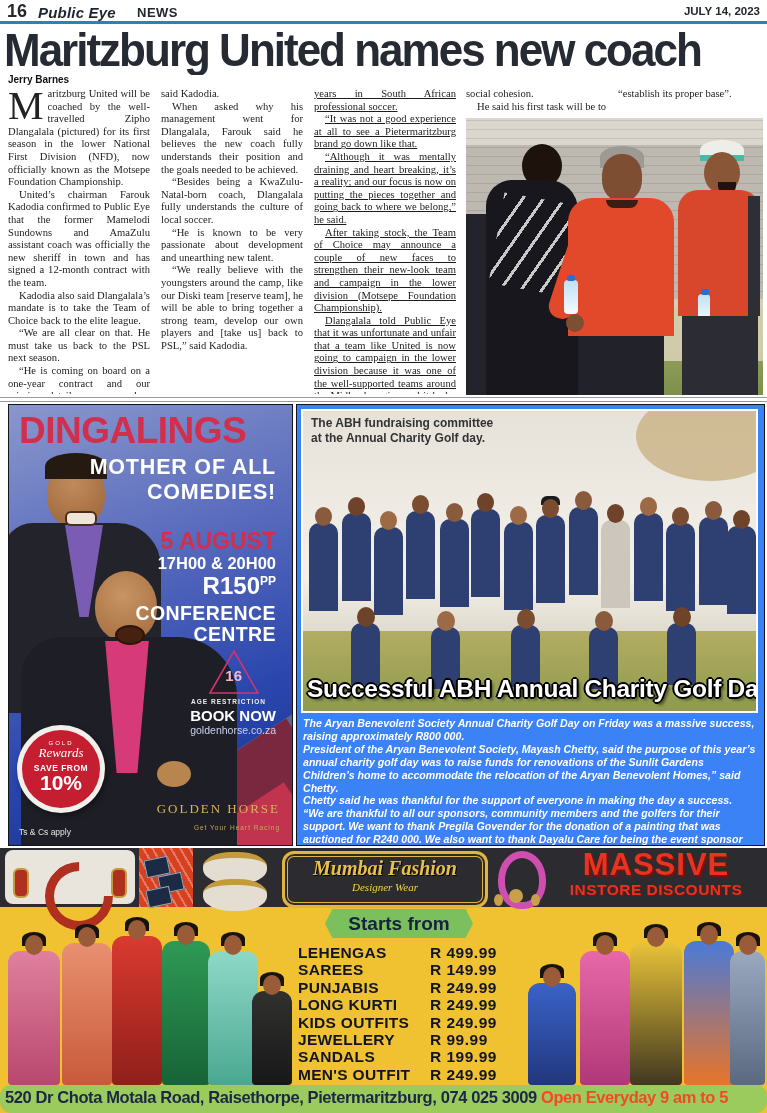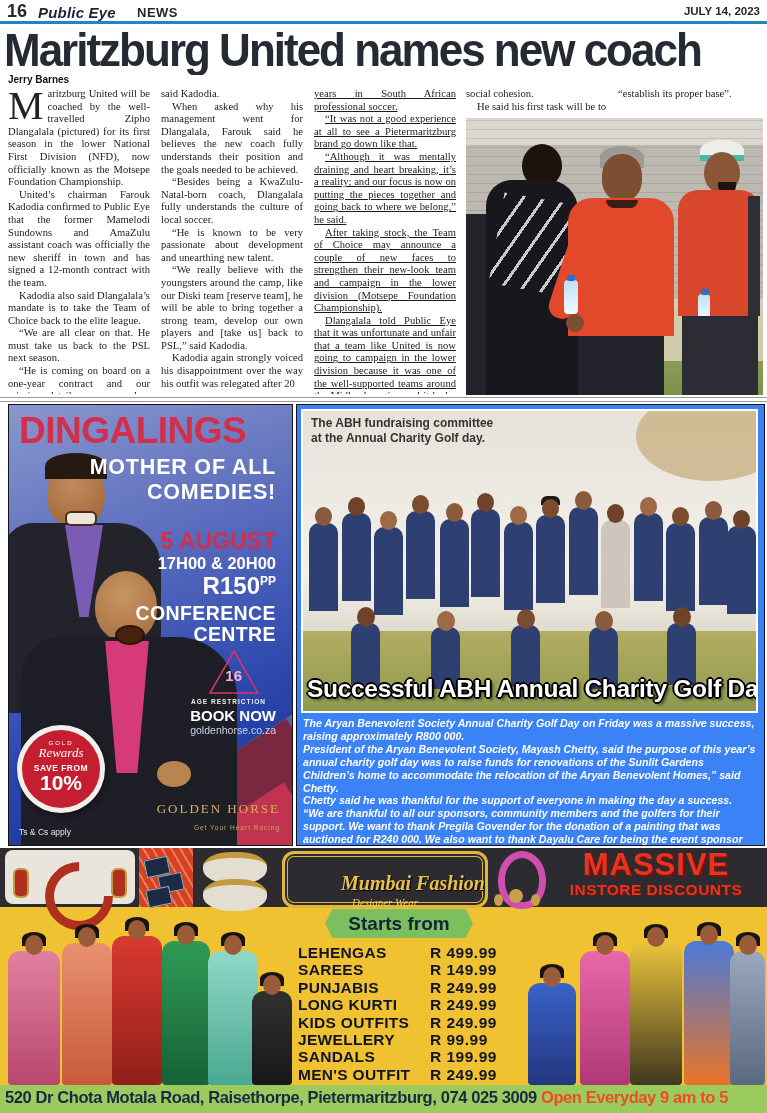--- a/index.html
+++ b/index.html
@@ -145,38 +145,38 @@
   .jw-fab .pt{position:absolute;width:22px;height:16px;background:#1d2a44;border:1px solid #9ab;transform:rotate(-12deg);}
   .jw2{left:197px;top:2px;width:78px;height:55px;}
   .jw2 .ov{position:absolute;left:6px;width:64px;height:26px;background:#e4ded2;border-radius:45%;border-top:6px solid #c49a3e;}
   .jw3{left:488px;top:1px;width:58px;height:57px;}
   .jw3 .loop{position:absolute;left:10px;top:2px;width:34px;height:44px;border-radius:50% 50% 46% 46%;border:7px solid #cf4fb0;}
   .jw3 .pend{position:absolute;left:21px;top:40px;width:14px;height:14px;border-radius:50%;background:#c8a04a;}
   .jw3 .d1,.jw3 .d2{position:absolute;bottom:0;width:9px;height:12px;border-radius:50%;background:#c8a04a;}
   .jw3 .d1{left:6px;} .jw3 .d2{right:6px;}
   .m-frame{position:absolute;left:282px;top:3px;width:200px;height:51px;border:3px solid #e0b63f;border-radius:12px;
      box-shadow:inset 0 0 0 2px #2b2b30,inset 0 0 0 3px #e0b63f;text-align:center;}
-  .m-brand{margin-top:18px;font-family:"Liberation Serif",serif;font-style:italic;font-weight:800;font-size:20px;color:#e8c04a;
-     text-shadow:1px 1px 0 #000;text-align:right;}
+  .m-brand{margin-top:3px;font-family:"Liberation Serif",serif;font-style:italic;font-weight:800;font-size:20px;color:#e8c04a;
+     text-shadow:1px 1px 0 #000;}
   .m-brandsub{font-family:"Liberation Serif",serif;font-style:italic;font-size:11px;color:#f5d43f;margin-top:1px;}
   .m-promo{position:absolute;left:548px;top:0;width:216px;text-align:center;color:#e83320;font-weight:800;}
   .m-promo1{font-size:31px;letter-spacing:1px;line-height:33px;text-shadow:2px 2px 0 #7a1408;}
   .m-promo2{font-size:15.5px;letter-spacing:.5px;text-shadow:1px 1px 0 #7a1408;}
   .ribbon{position:absolute;left:325px;top:61px;width:148px;height:29px;background:#7cc05e;
      clip-path:polygon(5% 0,95% 0,100% 50%,95% 100%,5% 100%,0 50%);text-align:center;}
   .ribbon span{font-size:19px;font-weight:800;color:#15233f;line-height:29px;}
   .plist{position:absolute;left:298px;top:96px;width:238px;}
   .prow{display:flex;height:17.4px;}
   .pname{width:132px;font-size:15.5px;font-weight:800;color:#101426;letter-spacing:.3px;}
   .pprice{font-size:15.5px;font-weight:800;color:#101426;letter-spacing:.5px;}
   .mm{position:absolute;}
   .mm .mh{position:absolute;width:18px;height:20px;border-radius:50%;background:#9a5c38;left:50%;margin-left:-9px;top:0;}
   .mm .mhair{position:absolute;width:24px;height:14px;border-radius:50% 50% 0 0;background:#171310;left:50%;margin-left:-12px;top:-3px;}
   .mm .md{position:absolute;left:0;right:0;top:16px;bottom:0;border-radius:12px 12px 4px 4px;}
-  .m-bar{position:absolute;left:0;top:237px;width:767px;height:28px;background:#9bca5d;}
+  .m-bar{position:absolute;left:0;top:237px;width:767px;height:28px;background:#9bca5d;border-radius:11px;}
   .m-bar .txt{position:absolute;left:5px;top:3px;font-size:16.5px;font-weight:800;letter-spacing:-.4px;white-space:nowrap;color:#1b2744;}
   .m-bar .hrs{color:#f04b28;}
 </style>
 </head>
 <body>
 
 <div class="page">
 
   <div class="abs pg-num">16</div>
   <div class="abs brand">Public Eye</div>
@@ -193,21 +193,20 @@
     <p class="p">Kadodia also said Dlangalala’s mandate is to take the Team of Choice back to the elite league.</p>
     <p class="p">“We are all clear on that. He must take us back to the PSL next season.</p>
     <p class="p">“He is coming on board on a one-year contract and our mission details are very clear about that,”</p>
   </div>
   <div class="abs col c2">
     <p class="p noind">said Kadodia.</p>
     <p class="p">When asked why his management went for Dlangalala, Farouk said he believes the new coach fully understands their position and the goals needed to be achieved.</p>
     <p class="p">“Besides being a KwaZulu-Natal-born coach, Dlangalala fully understands the culture of local soccer.</p>
     <p class="p">“He is known to be very passionate about development and unearthing new talent.</p>
     <p class="p">“We really believe with the youngsters around the camp, like our Diski team [reserve team], he will be able to bring together a strong team, develop our own players and [take us] back to PSL,” said Kadodia.</p>
-    <p class="p">Kadodia again strongly voiced his disappointment over the way his outfit was relegated after 20</p>
   </div>
   <div class="abs col c3">
     <p class="p noind">years in South African professional soccer.</p>
     <p class="p">“It was not a good experience at all to see a Pietermaritzburg brand go down like that.</p>
     <p class="p">“Although it was mentally draining and heart breaking, it’s a reality; and our focus is now on putting the pieces together and going back to where we belong,” he said.</p>
     <p class="p">After taking stock, the Team of Choice may announce a couple of new faces to strengthen their new-look team and campaign in the lower division (Motsepe Foundation Championship).</p>
     <p class="p">Dlangalala told Public Eye that it was unfortunate and unfair that a team like United is now going to campaign in the lower division because it was one of the well-supported teams around the Midlands region and it had a great impact on</p>
   </div>
   <div class="abs col c4">
     <p class="p noind">social cohesion.</p>

